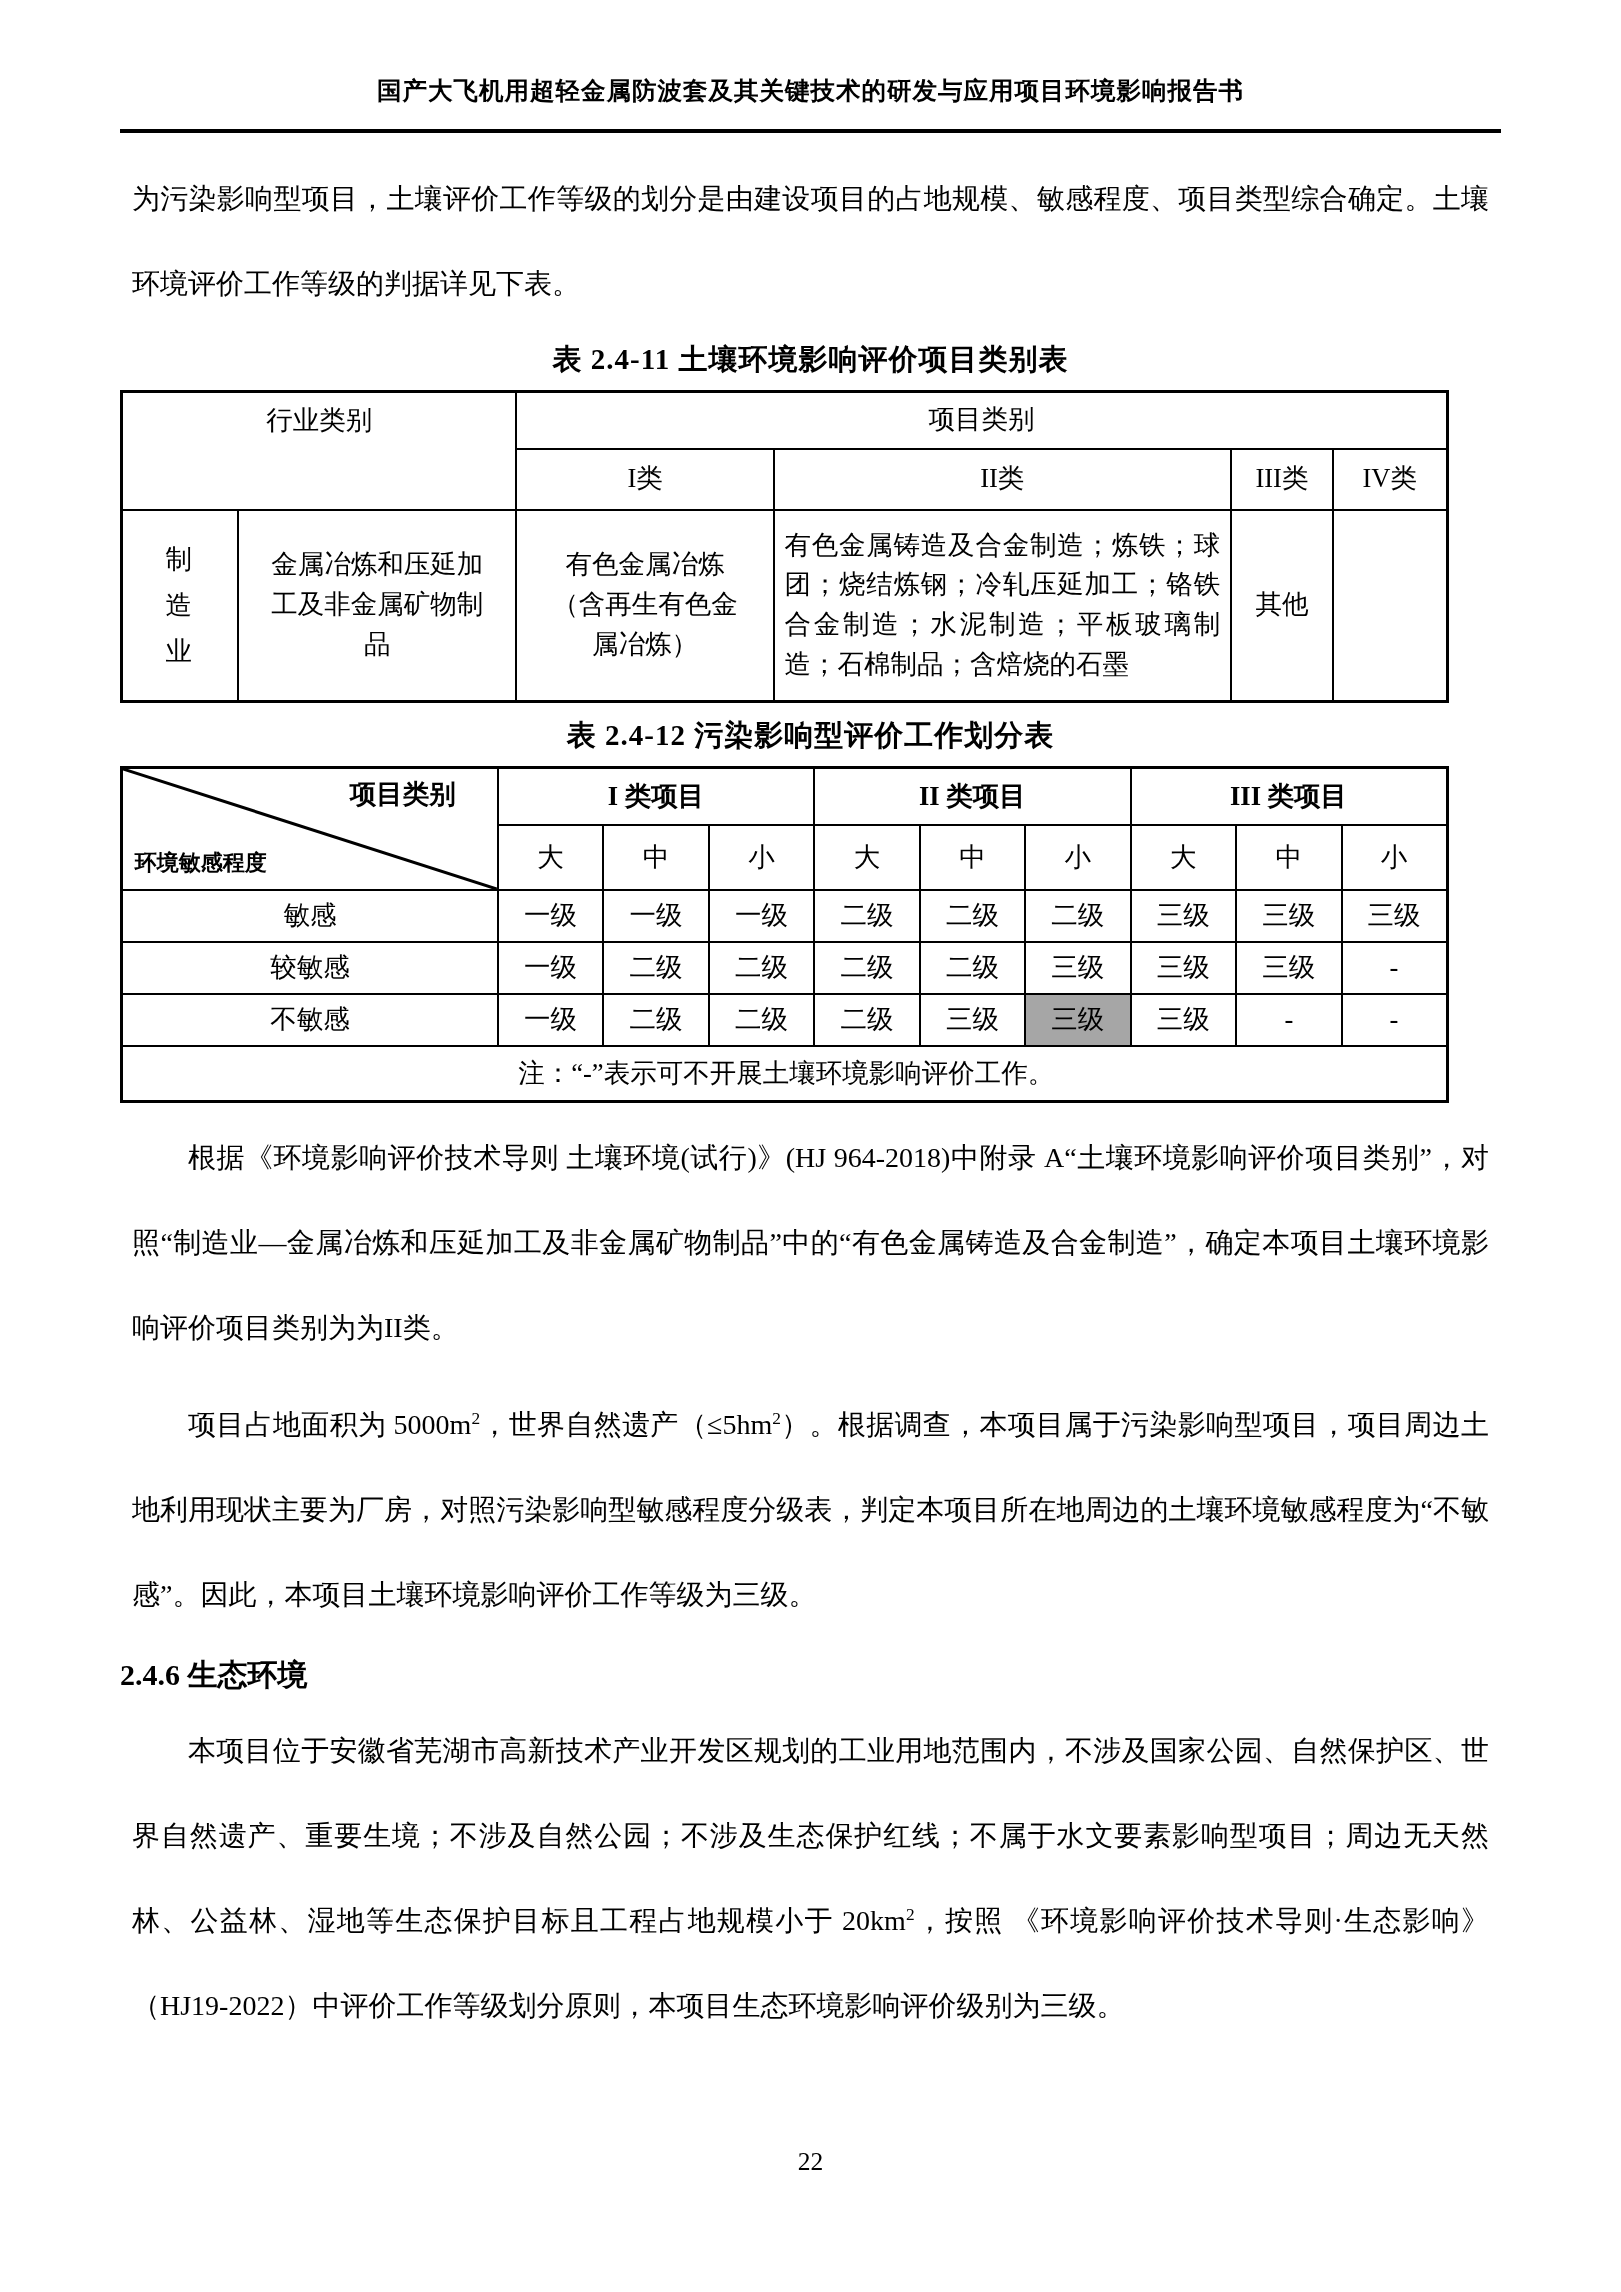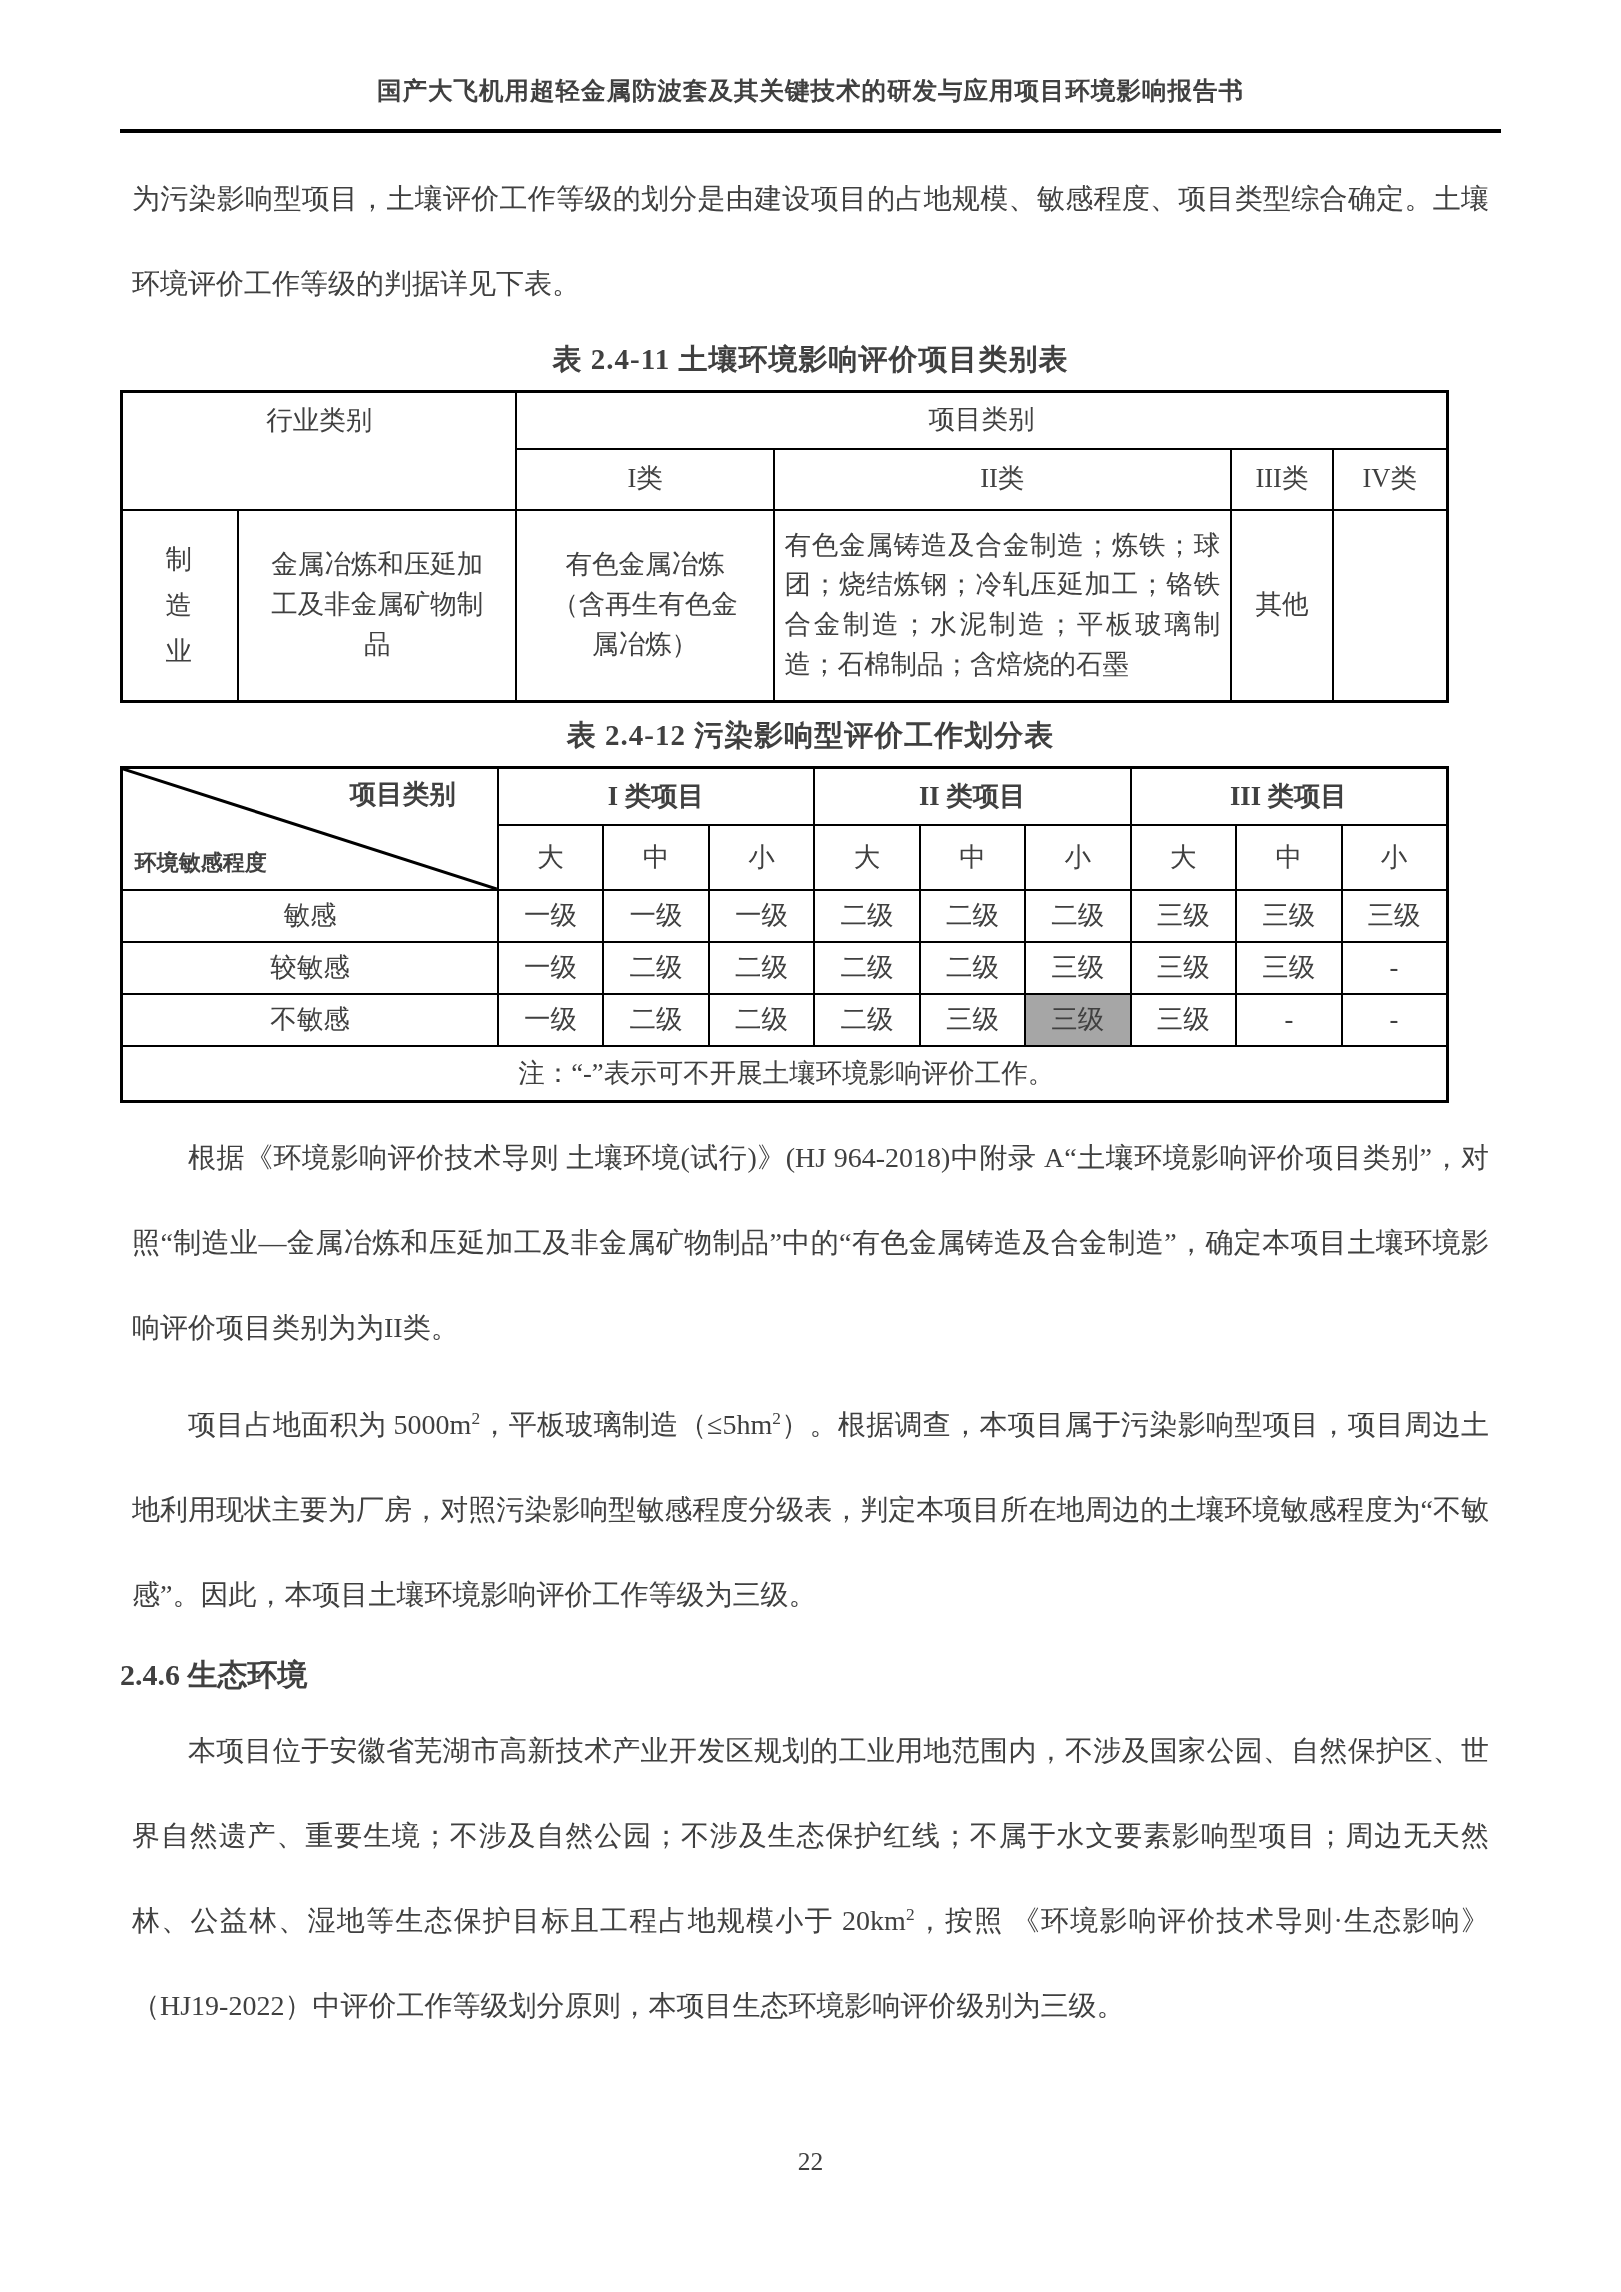--- a/index.html
+++ b/index.html
@@ -2,21 +2,21 @@
 <html><head>
 <meta charset="utf-8">
 <style>
   html,body{margin:0;padding:0;background:#ffffff;}
   .page{
     position:relative;
     width:1621px;height:2293px;
     background:#ffffff;
     overflow:hidden;
     font-family:"Liberation Serif","DejaVu Serif",serif;
-    color:#404040;
+    color:#000000;
   }
   .header{padding:74px 120px 0 120px;}
   .header-title{
     text-align:center;
     font-size:24.5px;
     font-weight:bold;
     letter-spacing:1px;
     padding-bottom:21.6px;
     border-bottom:4.9px solid #000;
   }
@@ -200,21 +200,21 @@
           <td>-</td>
         </tr>
         <tr class="note">
           <td colspan="10">注：“-”表示可不开展土壤环境影响评价工作。</td>
         </tr>
       </tbody>
     </table>
 
     <p class="para">根据《环境影响评价技术导则 土壤环境(试行)》(HJ 964-2018)中附录 A“土壤环境影响评价项目类别”，对照“制造业—金属冶炼和压延加工及非金属矿物制品”中的“有色金属铸造及合金制造”，确定本项目土壤环境影响评价项目类别为为II类。</p>
 
-    <p class="para"><span>项目占地面积为 5000m</span><sup>2</sup><span>，平板玻璃制造（≤5hm</span><sup>2</sup><span>）。根据调查，本项目属于污染影响型项目，项目周边土地利用现状主要为厂房，对照污染影响型敏感程度分级表，判定本项目所在地周边的土壤环境敏感程度为“不敏感”。因此，本项目土壤环境影响评价工作等级为三级。</span></p>
+    <p class="para"><span>项目占地面积为 5000m</span><sup>2</sup><span>，世界自然遗产（≤5hm</span><sup>2</sup><span>）。根据调查，本项目属于污染影响型项目，项目周边土地利用现状主要为厂房，对照污染影响型敏感程度分级表，判定本项目所在地周边的土壤环境敏感程度为“不敏感”。因此，本项目土壤环境影响评价工作等级为三级。</span></p>
 
     <h3 class="hd">2.4.6 生态环境</h3>
 
     <p class="para"><span>本项目位于安徽省芜湖市高新技术产业开发区规划的工业用地范围内，不涉及国家公园、自然保护区、世界自然遗产、重要生境；不涉及自然公园；不涉及生态保护红线；不属于水文要素影响型项目；周边无天然林、公益林、湿地等生态保护目标且工程占地规模小于 20km</span><sup>2</sup><span>，按照 《环境影响评价技术导则·生态影响》（HJ19-2022）中评价工作等级划分原则，本项目生态环境影响评价级别为三级。</span></p>
 
   </div>
 
   <div class="pagenum">22</div>
 
 </div>

